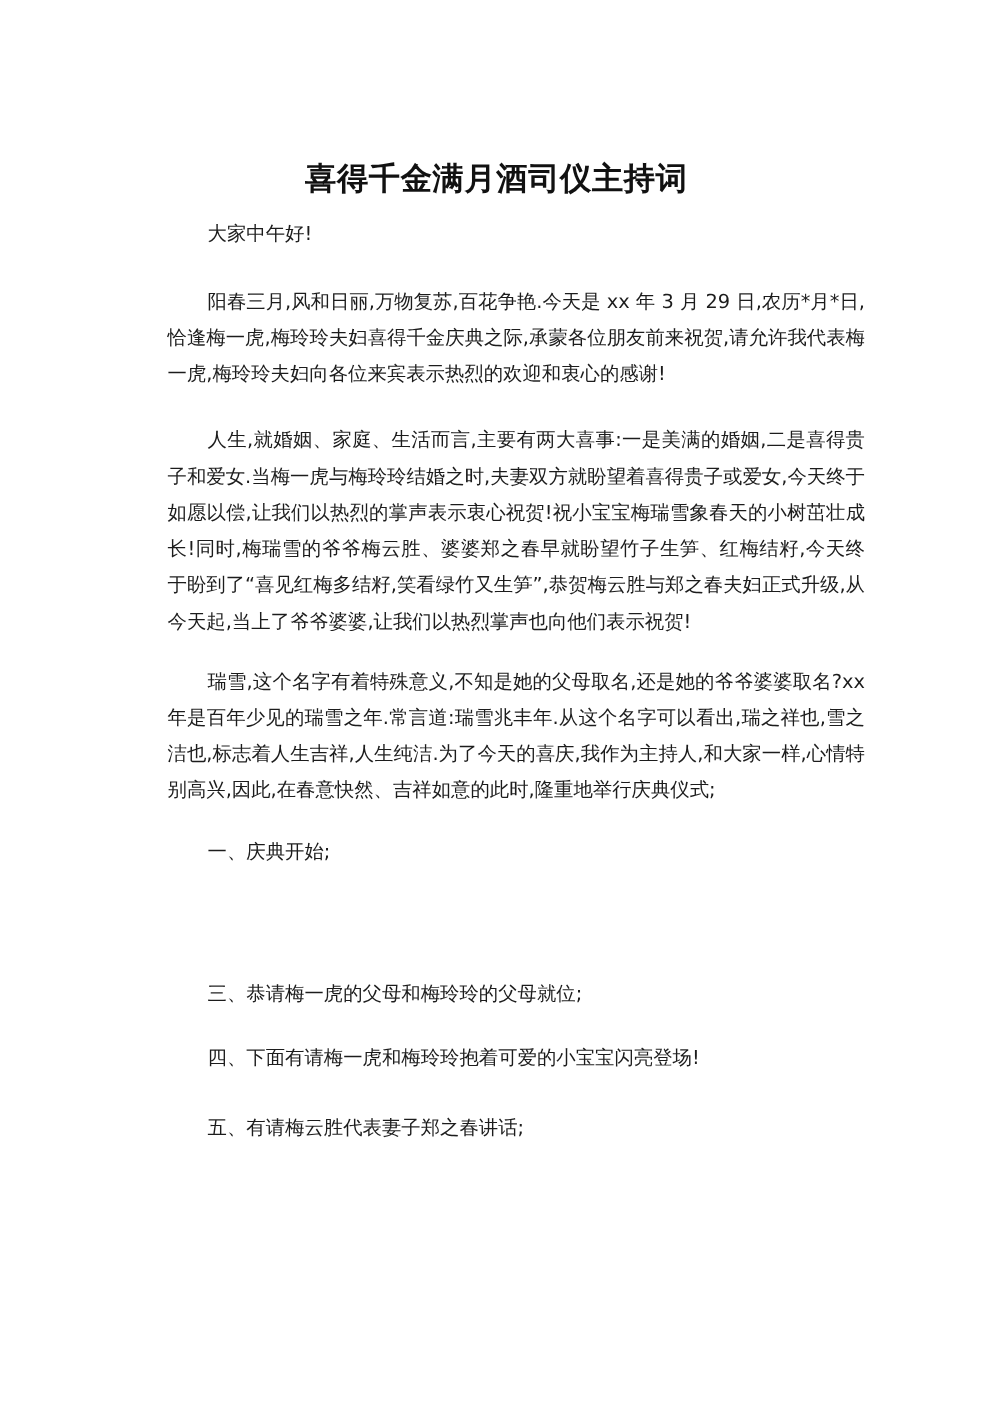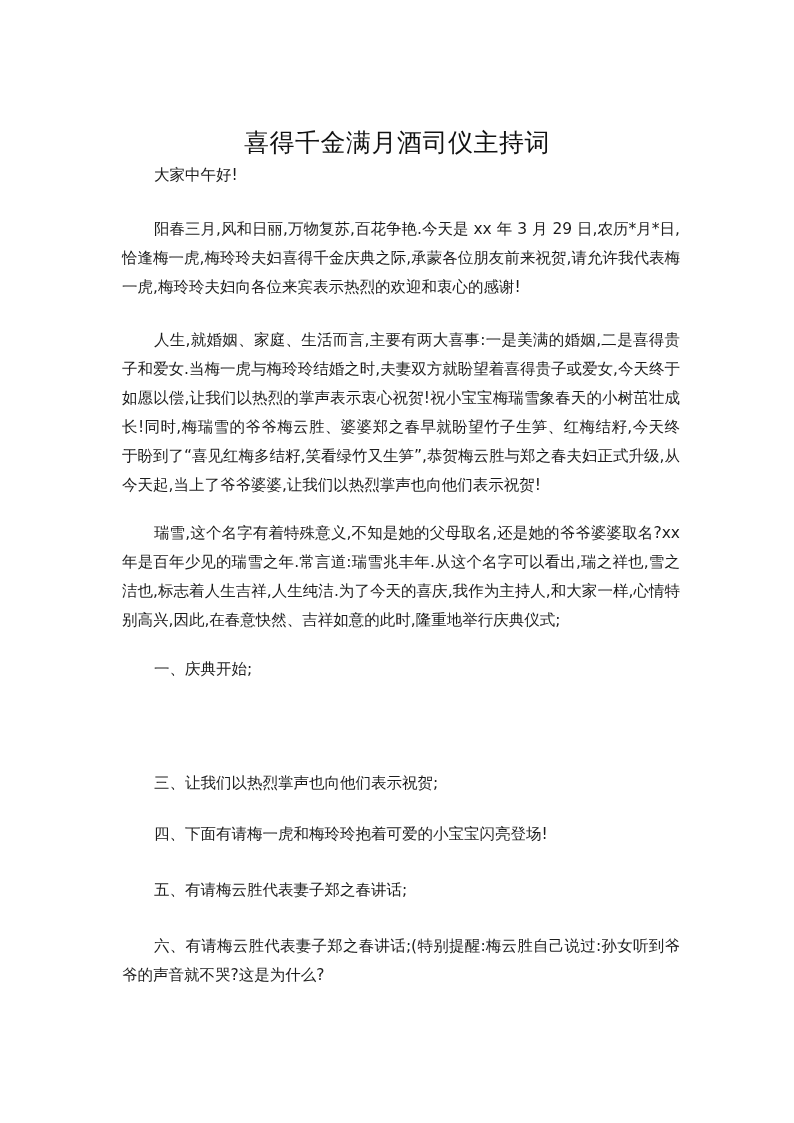--- a/index.html
+++ b/index.html
@@ -23,35 +23,35 @@
       height: 1123px;
       background: #ffffff;
     }
     .title {
       position: absolute;
       top: 108px;
       left: 0;
       width: 794px;
       text-align: center;
       font-size: 25px;
-      font-weight: normal;
+      font-weight: bold;
       color: #111111;
       letter-spacing: 0.5px;
       line-height: 36px;
     }
     .body-text {
       position: absolute;
       left: 118px;
       width: 558px;
       font-size: 15.5px;
       line-height: 29px;
       text-align: justify;
       text-indent: 32px;
       color: #1c1c1c;
-      margin: 4px;
+      margin: 16px;
     }
     .greeting { top: 157px; }
     .p1 { top: 211px; }
     .p2 { top: 322px; }
     .p3 { top: 515px; }
     .item1 { top: 651px; }
     .item2 { top: 708px; }
     .item3 { top: 765px; }
     .item4 { top: 816px; }
     .item5 { top: 872px; }
@@ -63,17 +63,16 @@
 <div class="page">
   <h1 class="title">喜得千金满月酒司仪主持词</h1>
 
   <p class="body-text greeting">大家中午好!</p>
 
   <p class="body-text p1">阳春三月,风和日丽,万物复苏,百花争艳.今天是 xx 年 3 月 29 日,农历*月*日,恰逢梅一虎,梅玲玲夫妇喜得千金庆典之际,承蒙各位朋友前来祝贺,请允许我代表梅一虎,梅玲玲夫妇向各位来宾表示热烈的欢迎和衷心的感谢!</p>
   <p class="body-text p2">人生,就婚姻、家庭、生活而言,主要有两大喜事:一是美满的婚姻,二是喜得贵子和爱女.当梅一虎与梅玲玲结婚之时,夫妻双方就盼望着喜得贵子或爱女,今天终于如愿以偿,让我们以热烈的掌声表示衷心祝贺!祝小宝宝梅瑞雪象春天的小树茁壮成长!同时,梅瑞雪的爷爷梅云胜、婆婆郑之春早就盼望竹子生笋、红梅结籽,今天终于盼到了“喜见红梅多结籽,笑看绿竹又生笋”,恭贺梅云胜与郑之春夫妇正式升级,从今天起,当上了爷爷婆婆,让我们以热烈掌声也向他们表示祝贺!</p>
   <p class="body-text item1">一、庆典开始;</p>
 
   <p class="body-text p3">瑞雪,这个名字有着特殊意义,不知是她的父母取名,还是她的爷爷婆婆取名?xx 年是百年少见的瑞雪之年.常言道:瑞雪兆丰年.从这个名字可以看出,瑞之祥也,雪之洁也,标志着人生吉祥,人生纯洁.为了今天的喜庆,我作为主持人,和大家一样,心情特别高兴,因此,在春意快然、吉祥如意的此时,隆重地举行庆典仪式;</p>
-  <p class="body-text item3">三、让我们以热烈掌声也向他们表示祝贺;</p>
+  <p class="body-text item3">三、恭请梅一虎的父母和梅玲玲的父母就位;</p>
   <p class="body-text item4">四、下面有请梅一虎和梅玲玲抱着可爱的小宝宝闪亮登场!</p>
   <p class="body-text item5">五、有请梅云胜代表妻子郑之春讲话;</p>
-  <p class="body-text item6">六、有请梅云胜代表妻子郑之春讲话;(特别提醒:梅云胜自己说过:孙女听到爷爷的声音就不哭?这是为什么?</p>
 </div>
 
 </body></html>

